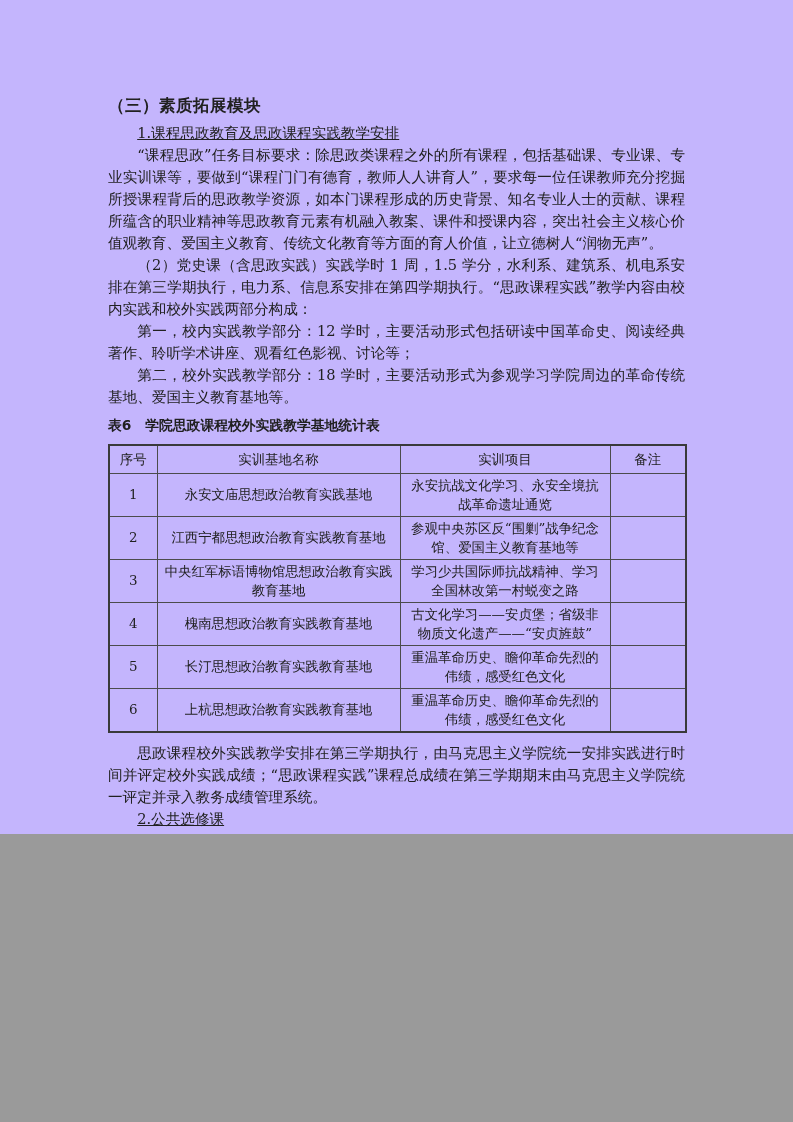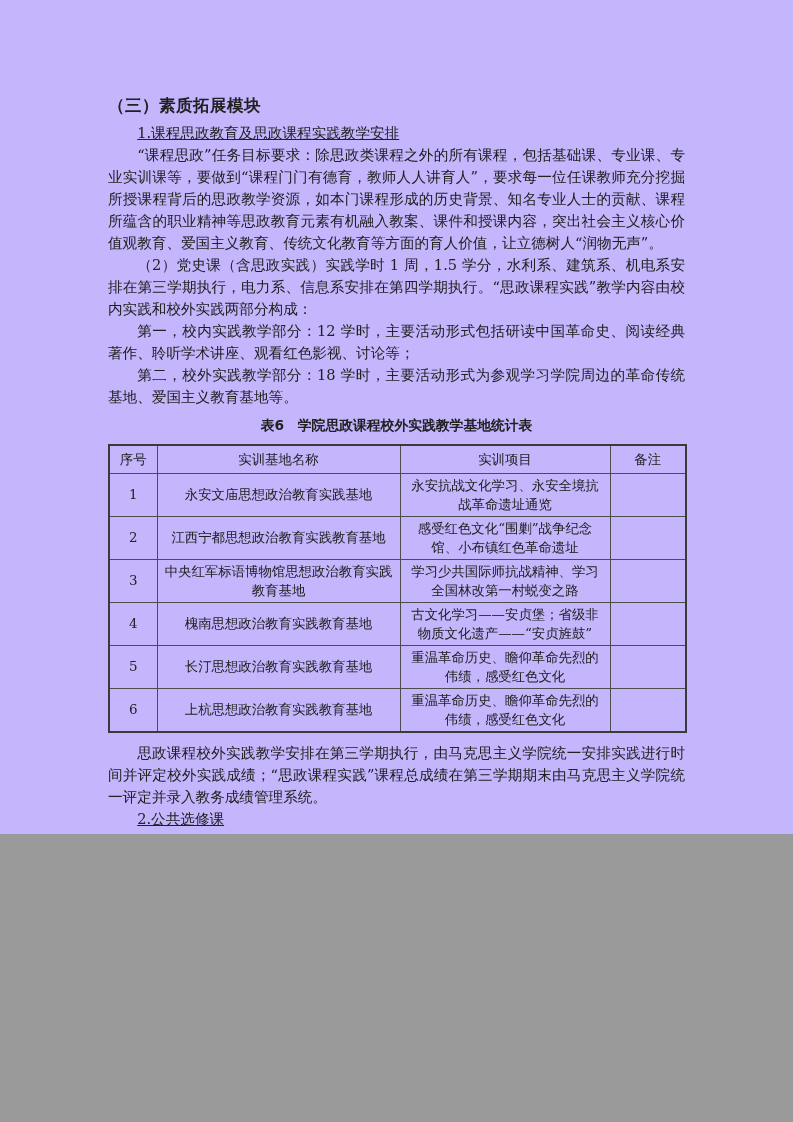--- a/index.html
+++ b/index.html
@@ -37,21 +37,20 @@
   .para {
     font-size: 14.6px;
     line-height: 22px;
     text-indent: 2em;
     text-align: justify;
   }
   .caption {
     font-family: "DejaVu Sans", "Liberation Sans", sans-serif;
     font-weight: bold;
     font-size: 13.8px;
-    text-align: center;
     margin: 9px 0 9px 0;
   }
   table.base-table {
     width: 100%;
     border-collapse: collapse;
     table-layout: fixed;
     font-size: 13.4px;
   }
   table.base-table th, table.base-table td {
     border: 1px solid #4c4c4c;
@@ -113,21 +112,21 @@
       <tbody>
         <tr>
           <td>1</td>
           <td>永安文庙思想政治教育实践基地</td>
           <td>永安抗战文化学习、永安全境抗战革命遗址通览</td>
           <td></td>
         </tr>
         <tr>
           <td>2</td>
           <td>江西宁都思想政治教育实践教育基地</td>
-          <td>感受红色文化“围剿”战争纪念馆、小布镇红色革命遗址</td>
+          <td>参观中央苏区反“围剿”战争纪念馆、爱国主义教育基地等</td>
           <td></td>
         </tr>
         <tr>
           <td>3</td>
           <td>中央红军标语博物馆思想政治教育实践教育基地</td>
           <td>学习少共国际师抗战精神、学习全国林改第一村蜕变之路</td>
           <td></td>
         </tr>
         <tr>
           <td>4</td>

